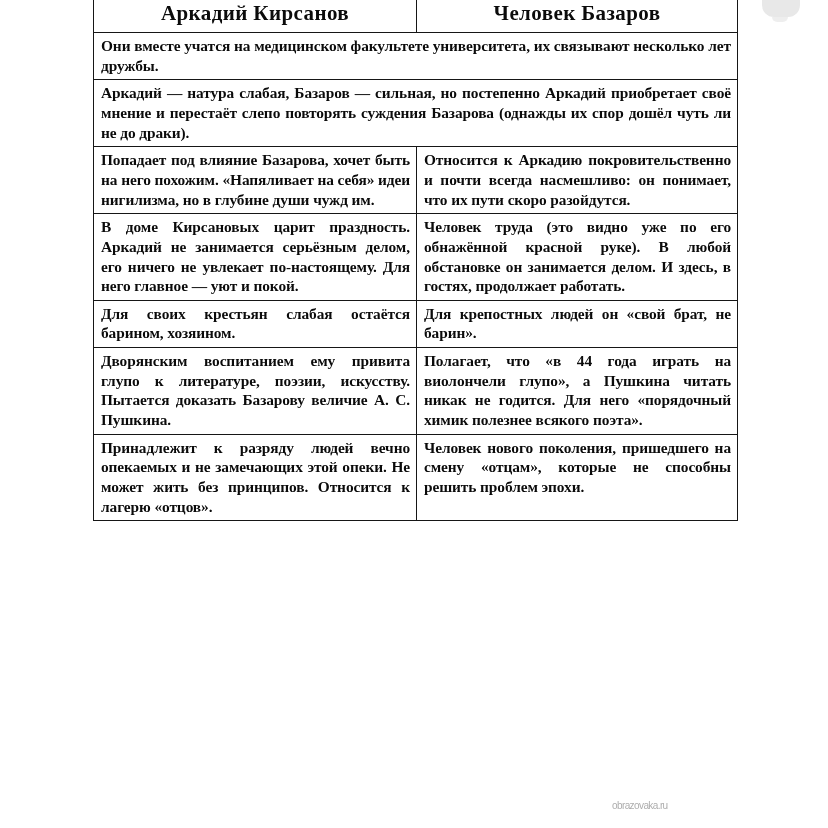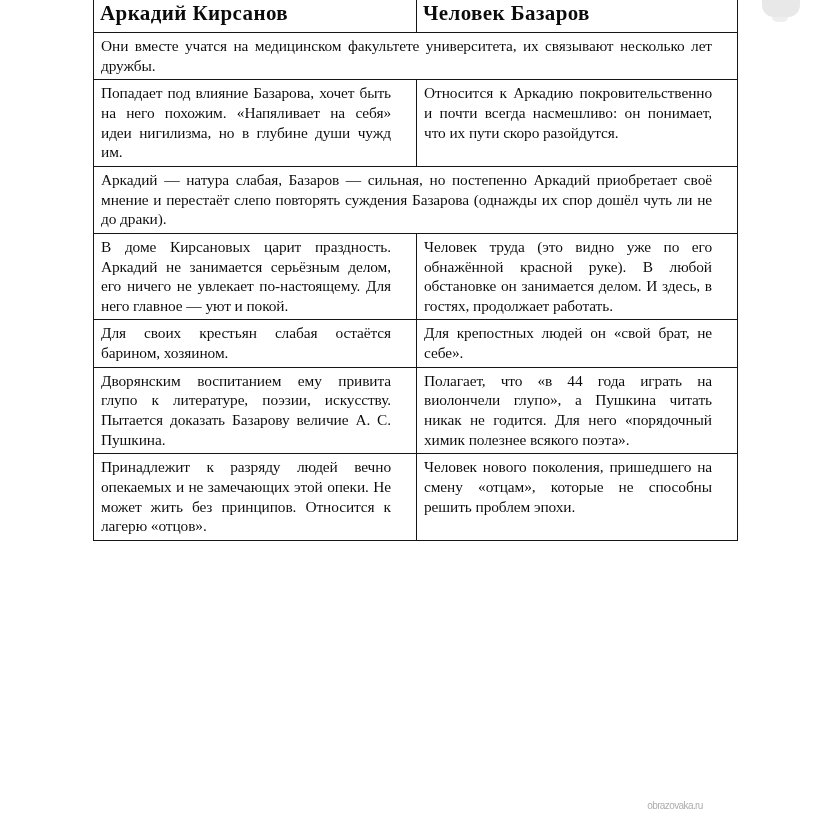--- a/index.html
+++ b/index.html
@@ -52,33 +52,34 @@
     border-collapse: collapse;
     table-layout: fixed;
     background: #fff;
   }
 
   table.cmp col.c1 { width: 323px; }
   table.cmp col.c2 { width: 321px; }
 
   table.cmp td, table.cmp th {
     border: 1.6px solid #1c1c1c;
-    padding: 3px 25px 4px 7px;
+    padding: 3px 6px 4px 7px;
     vertical-align: top;
     text-align: justify;
     text-justify: inter-word;
     font-size: 15.4px;
     line-height: 1.275;
-    font-weight: 400;
+    font-weight: 700;
     letter-spacing: -0.1px;
     -webkit-font-smoothing: none;
   }
 
   table.cmp thead th {
     border-top: none;
+    text-align: center;
     font-size: 21px;
     font-weight: 700;
     letter-spacing: 0.4px;
     padding: 2px 6px 7px 6px;
     line-height: 1.1;
   }
 
   td.span2 {
     text-align: justify;
   }
@@ -89,21 +90,21 @@
   .watermark {
     position: absolute;
     left: 612px;
     top: 800px;
     width: 126px;
     height: 13px;
     font-family: "Liberation Sans", sans-serif;
     font-size: 10px;
     letter-spacing: -0.6px;
     color: #8d8d8d;
-    text-align: center;
+    text-align: left;
     white-space: nowrap;
     overflow: hidden;
     opacity: .72;
     filter: blur(0.7px);
     pointer-events: none;
   }
 </style>
 </head>
 <body>
 
@@ -119,33 +120,33 @@
       <tr>
         <th>Аркадий Кирсанов</th>
         <th>Человек Базаров</th>
       </tr>
     </thead>
     <tbody id="cmp-body">
         <tr>
           <td class="span2" colspan="2">Они вместе учатся на медицинском факультете университета, их связывают несколько лет дружбы.</td>
         </tr>
         <tr>
+          <td class="span2" colspan="2">Аркадий — натура слабая, Базаров — сильная, но постепенно Аркадий приобретает своё мнение и перестаёт слепо повторять суждения Базарова (однажды их спор дошёл чуть ли не до драки).</td>
+        </tr>
+        <tr>
           <td>Попадает под влияние Базарова, хочет быть на него похожим. «Напяливает на себя» идеи нигилизма, но в глубине души чужд им.</td>
           <td>Относится к Аркадию покровительственно и почти всегда насмешливо: он понимает, что их пути скоро разойдутся.</td>
-        </tr>
-        <tr>
-          <td class="span2" colspan="2">Аркадий — натура слабая, Базаров — сильная, но постепенно Аркадий приобретает своё мнение и перестаёт слепо повторять суждения Базарова (однажды их спор дошёл чуть ли не до драки).</td>
         </tr>
         <tr>
           <td>В доме Кирсановых царит праздность. Аркадий не занимается серьёзным делом, его ничего не увлекает по-настоящему. Для него главное — уют и покой.</td>
           <td>Человек труда (это видно уже по его обнажённой красной руке). В любой обстановке он занимается делом. И здесь, в гостях, продолжает работать.</td>
         </tr>
         <tr>
           <td>Для своих крестьян слабая остаётся барином, хозяином.</td>
-          <td>Для крепостных людей он «свой брат, не себе».</td>
+          <td>Для крепостных людей он «свой брат, не барин».</td>
         </tr>
         <tr>
           <td>Дворянским воспитанием ему привита глупо к литературе, поэзии, искусству. Пытается доказать Базарову величие А. С. Пушкина.</td>
           <td>Полагает, что «в 44 года играть на виолончели глупо», а Пушкина читать никак не годится. Для него «порядочный химик полезнее всякого поэта».</td>
         </tr>
         <tr>
           <td>Принадлежит к разряду людей вечно опекаемых и не замечающих этой опеки. Не может жить без принципов. Относится к лагерю «отцов».</td>
           <td>Человек нового поколения, пришедшего на смену «отцам», которые не способны решить проблем эпохи.</td>
         </tr>
       </tbody>

